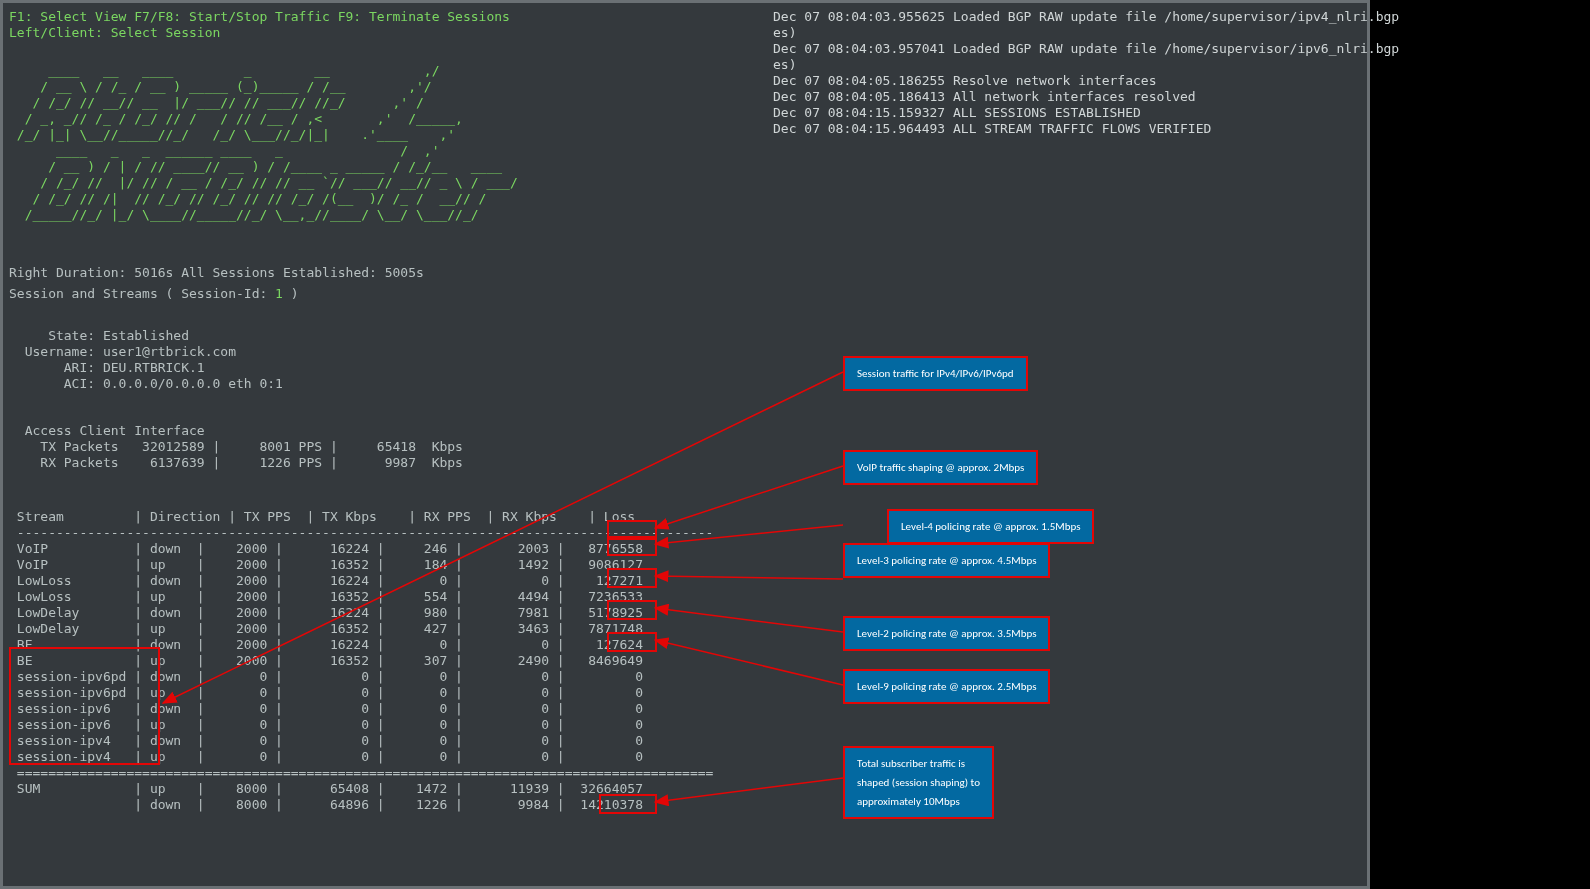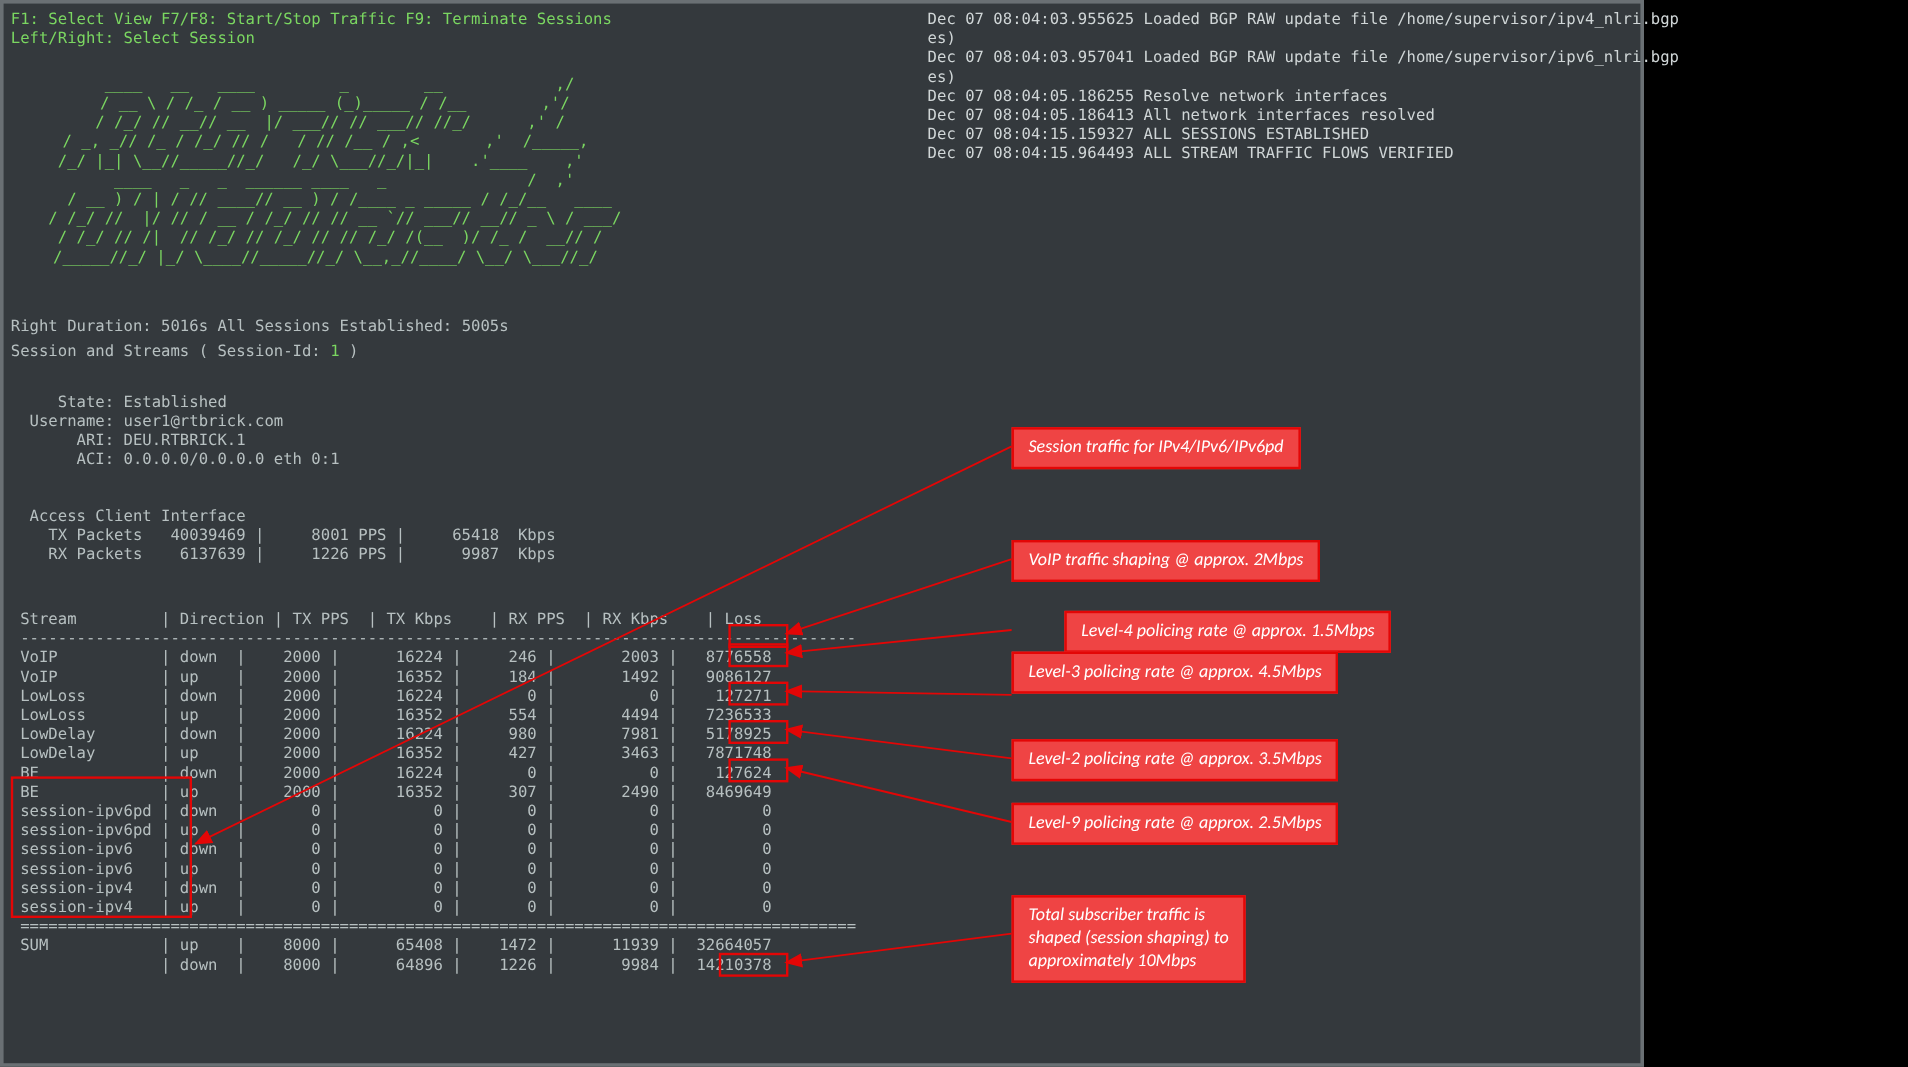--- a/index.html
+++ b/index.html
@@ -3,37 +3,37 @@
 <meta charset="utf-8">
 <style>
   html,body{margin:0;padding:0;background:#000;width:1590px;height:889px;overflow:hidden;font-family:"DejaVu Sans Mono","Consolas","Courier New",monospace;font-size:13px;line-height:16px;color:#9aa0a0;}
   .terminal{position:absolute;left:0;top:0;width:1370px;height:889px;background:#34393d;border:3px solid #6a7074;box-sizing:border-box;}
   .green{color:#7bd761;}
   .grey{color:#b7c0c1;}
   .white{color:#d0d6d7;}
   pre{margin:0;white-space:pre;font:inherit;}
   .help-line{position:absolute;left:6px;top:6px;}
   .help-line2{position:absolute;left:6px;top:22px;}
-  .ascii{position:absolute;left:6px;top:60px;text-align:center;}
+  .ascii{position:absolute;left:6px;top:60px;}
   .duration{position:absolute;left:6px;top:262px;}
   .sess-hdr{position:absolute;left:6px;top:283px;}
   .state{position:absolute;left:6px;top:325px;}
   .aci-lines{position:absolute;left:6px;top:420px;}
   .table-hdr{position:absolute;left:6px;top:482px;margin-top:24px;}
   .logs{position:absolute;left:770px;top:6px;}
-  .annot{position:absolute;background:#ef4444;border:2px solid #e30606;padding:6px 12px;color:#fff;font-family:Calibri,Arial,sans-serif;font-size:15px;line-height:19px;white-space:nowrap;font-style:italic;}
+  .annot{position:absolute;background:#0369a1;border:2px solid #e30606;padding:6px 12px;color:#fff;font-family:Calibri,Arial,sans-serif;font-size:11px;line-height:19px;white-space:nowrap;}
   svg.overlay{position:absolute;left:0;top:0;pointer-events:none;}
   .hl{position:absolute;border:2px solid #e30606;}
 </style>
 </head>
 <body>
 
 <div class="terminal">
   <div class="help-line green">F1: Select View  F7/F8: Start/Stop Traffic  F9: Terminate Sessions</div>
-  <div class="help-line2 green">Left/Right: Select Session</div>
+  <div class="help-line2 green">Left/Client: Select Session</div>
 
   <pre class="ascii green">     ____   __   ____         _        __            ,/
     / __ \ / /_ / __ ) _____ (_)_____ / /__        ,'/
    / /_/ // __// __  |/ ___// // ___// //_/      ,' /
   / _, _// /_ / /_/ // /   / // /__ / ,&lt;       ,'  /_____,
  /_/ |_| \__//_____//_/   /_/ \___//_/|_|    .'____    ,'
       ____   _   _  ______ ____   _               /  ,'
      / __ ) / | / // ____// __ ) / /____ _ _____ / /_/__   ____
     / /_/ //  |/ // / __ / /_/ // // __ `// ___// __// _ \ / ___/
    / /_/ // /|  // /_/ // /_/ // // /_/ /(__  )/ /_ /  __// /
@@ -51,21 +51,21 @@
     <span class="green">1</span>
     <span>)</span>
   </div>
 
   <pre class="state grey" id="state-block">     State: Established
   Username: user1@rtbrick.com
        ARI: DEU.RTBRICK.1
        ACI: 0.0.0.0/0.0.0.0 eth 0:1</pre>
 
   <pre class="aci-lines grey" id="aci-block">  Access Client Interface
-    TX Packets   40039469 |     8001 PPS |     65418  Kbps
+    TX Packets   32012589 |     8001 PPS |     65418  Kbps
     RX Packets    6137639 |     1226 PPS |      9987  Kbps</pre>
 
   <pre class="table-hdr grey" id="stream-table"> Stream         | Direction | TX PPS  | TX Kbps    | RX PPS  | RX Kbps    | Loss
  -----------------------------------------------------------------------------------------
  VoIP           | down  |    2000 |      16224 |     246 |       2003 |   8776558
  VoIP           | up    |    2000 |      16352 |     184 |       1492 |   9086127
  LowLoss        | down  |    2000 |      16224 |       0 |          0 |    127271
  LowLoss        | up    |    2000 |      16352 |     554 |       4494 |   7236533
  LowDelay       | down  |    2000 |      16224 |     980 |       7981 |   5178925
  LowDelay       | up    |    2000 |      16352 |     427 |       3463 |   7871748

